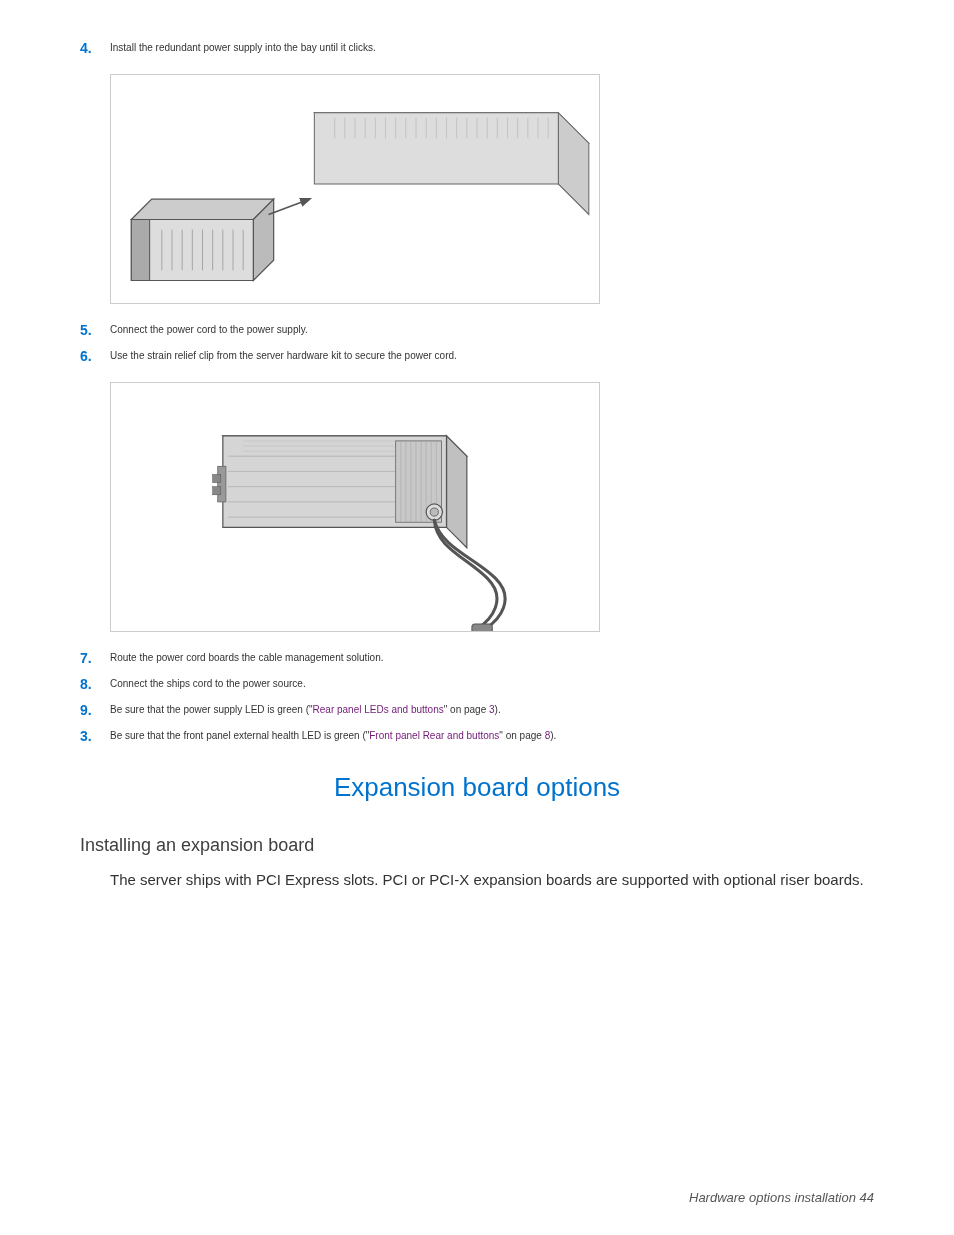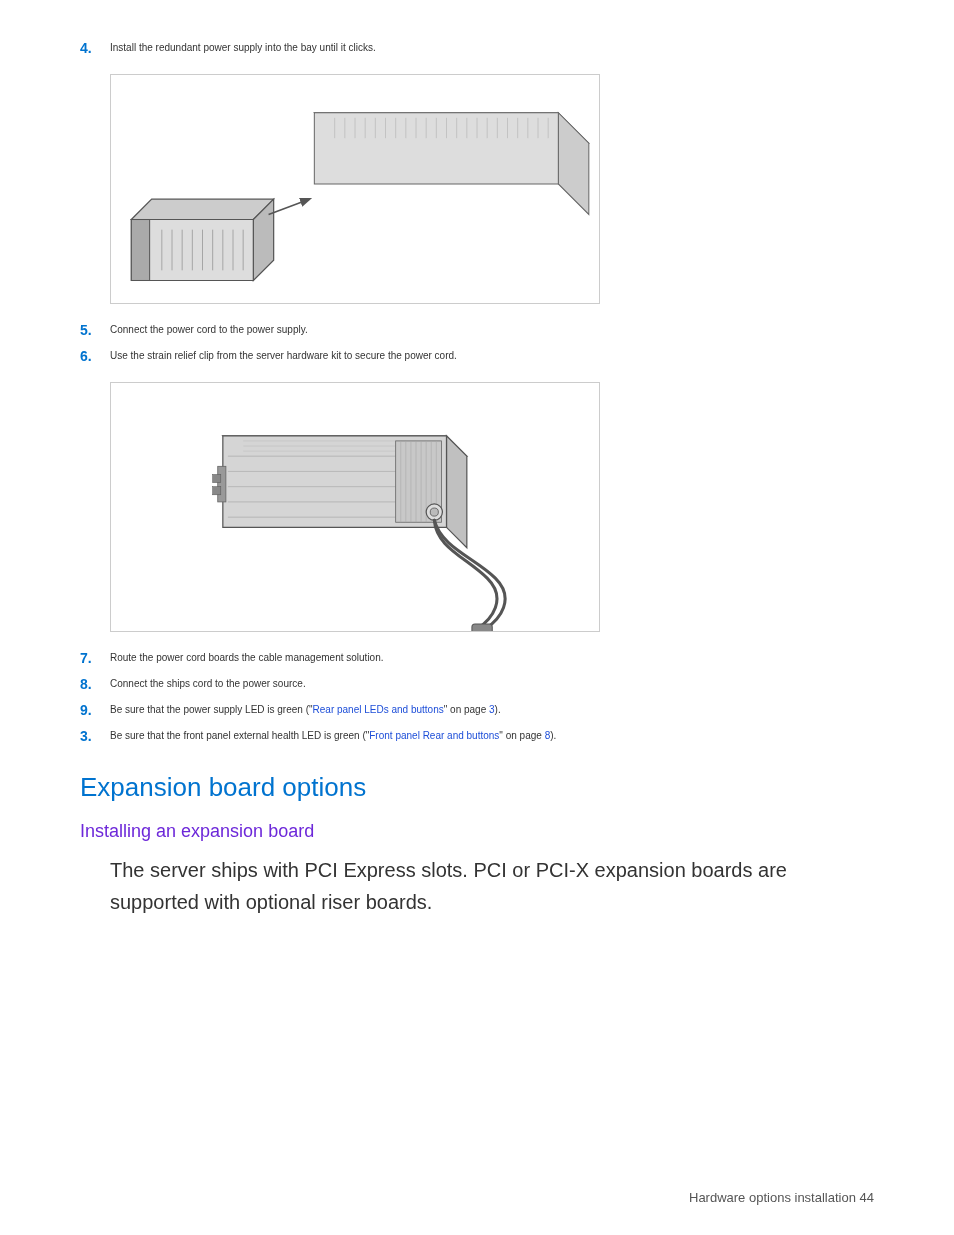--- a/index.html
+++ b/index.html
@@ -27,21 +27,21 @@
     }
 
     .step-text {
       font-size: 10px;
       color: #333;
       flex: 1;
       line-height: 1.5;
     }
 
     .link-blue {
-      color: #1d4ed8;
+      color: #701a75;
       text-decoration: none;
     }
 
     .image-box {
       border: 1px solid #cccccc;
       margin: 18px 0 18px 30px;
       display: flex;
       align-items: center;
       justify-content: center;
       background: #ffffff;
@@ -60,45 +60,47 @@
       width: 490px;
       height: 250px;
       overflow: hidden;
     }
 
     .section-title {
       color: #0073cf;
       font-size: 26px;
       font-weight: normal;
       margin-top: 28px;
-      margin-bottom: 18px;
+      margin-bottom: 32px;
+      text-align: center;
     }
 
     .subsection-title {
-      color: #6d28d9;
+      color: #404040;
       font-size: 18px;
       font-weight: normal;
       margin-bottom: 12px;
       margin-top: 4px;
     }
 
     .body-text {
-      font-size: 20px;
+      font-size: 15px;
       color: #333;
       line-height: 1.6;
       margin-left: 30px;
       margin-top: 4px;
     }
 
     .footer {
       position: absolute;
       bottom: 30px;
       right: 80px;
       font-size: 13px;
       color: #555;
+      font-style: italic;
     }
 
     
     .svg-illustration {
       width: 100%;
       height: 100%;
     }
   </style>
 </head>
 <body>

